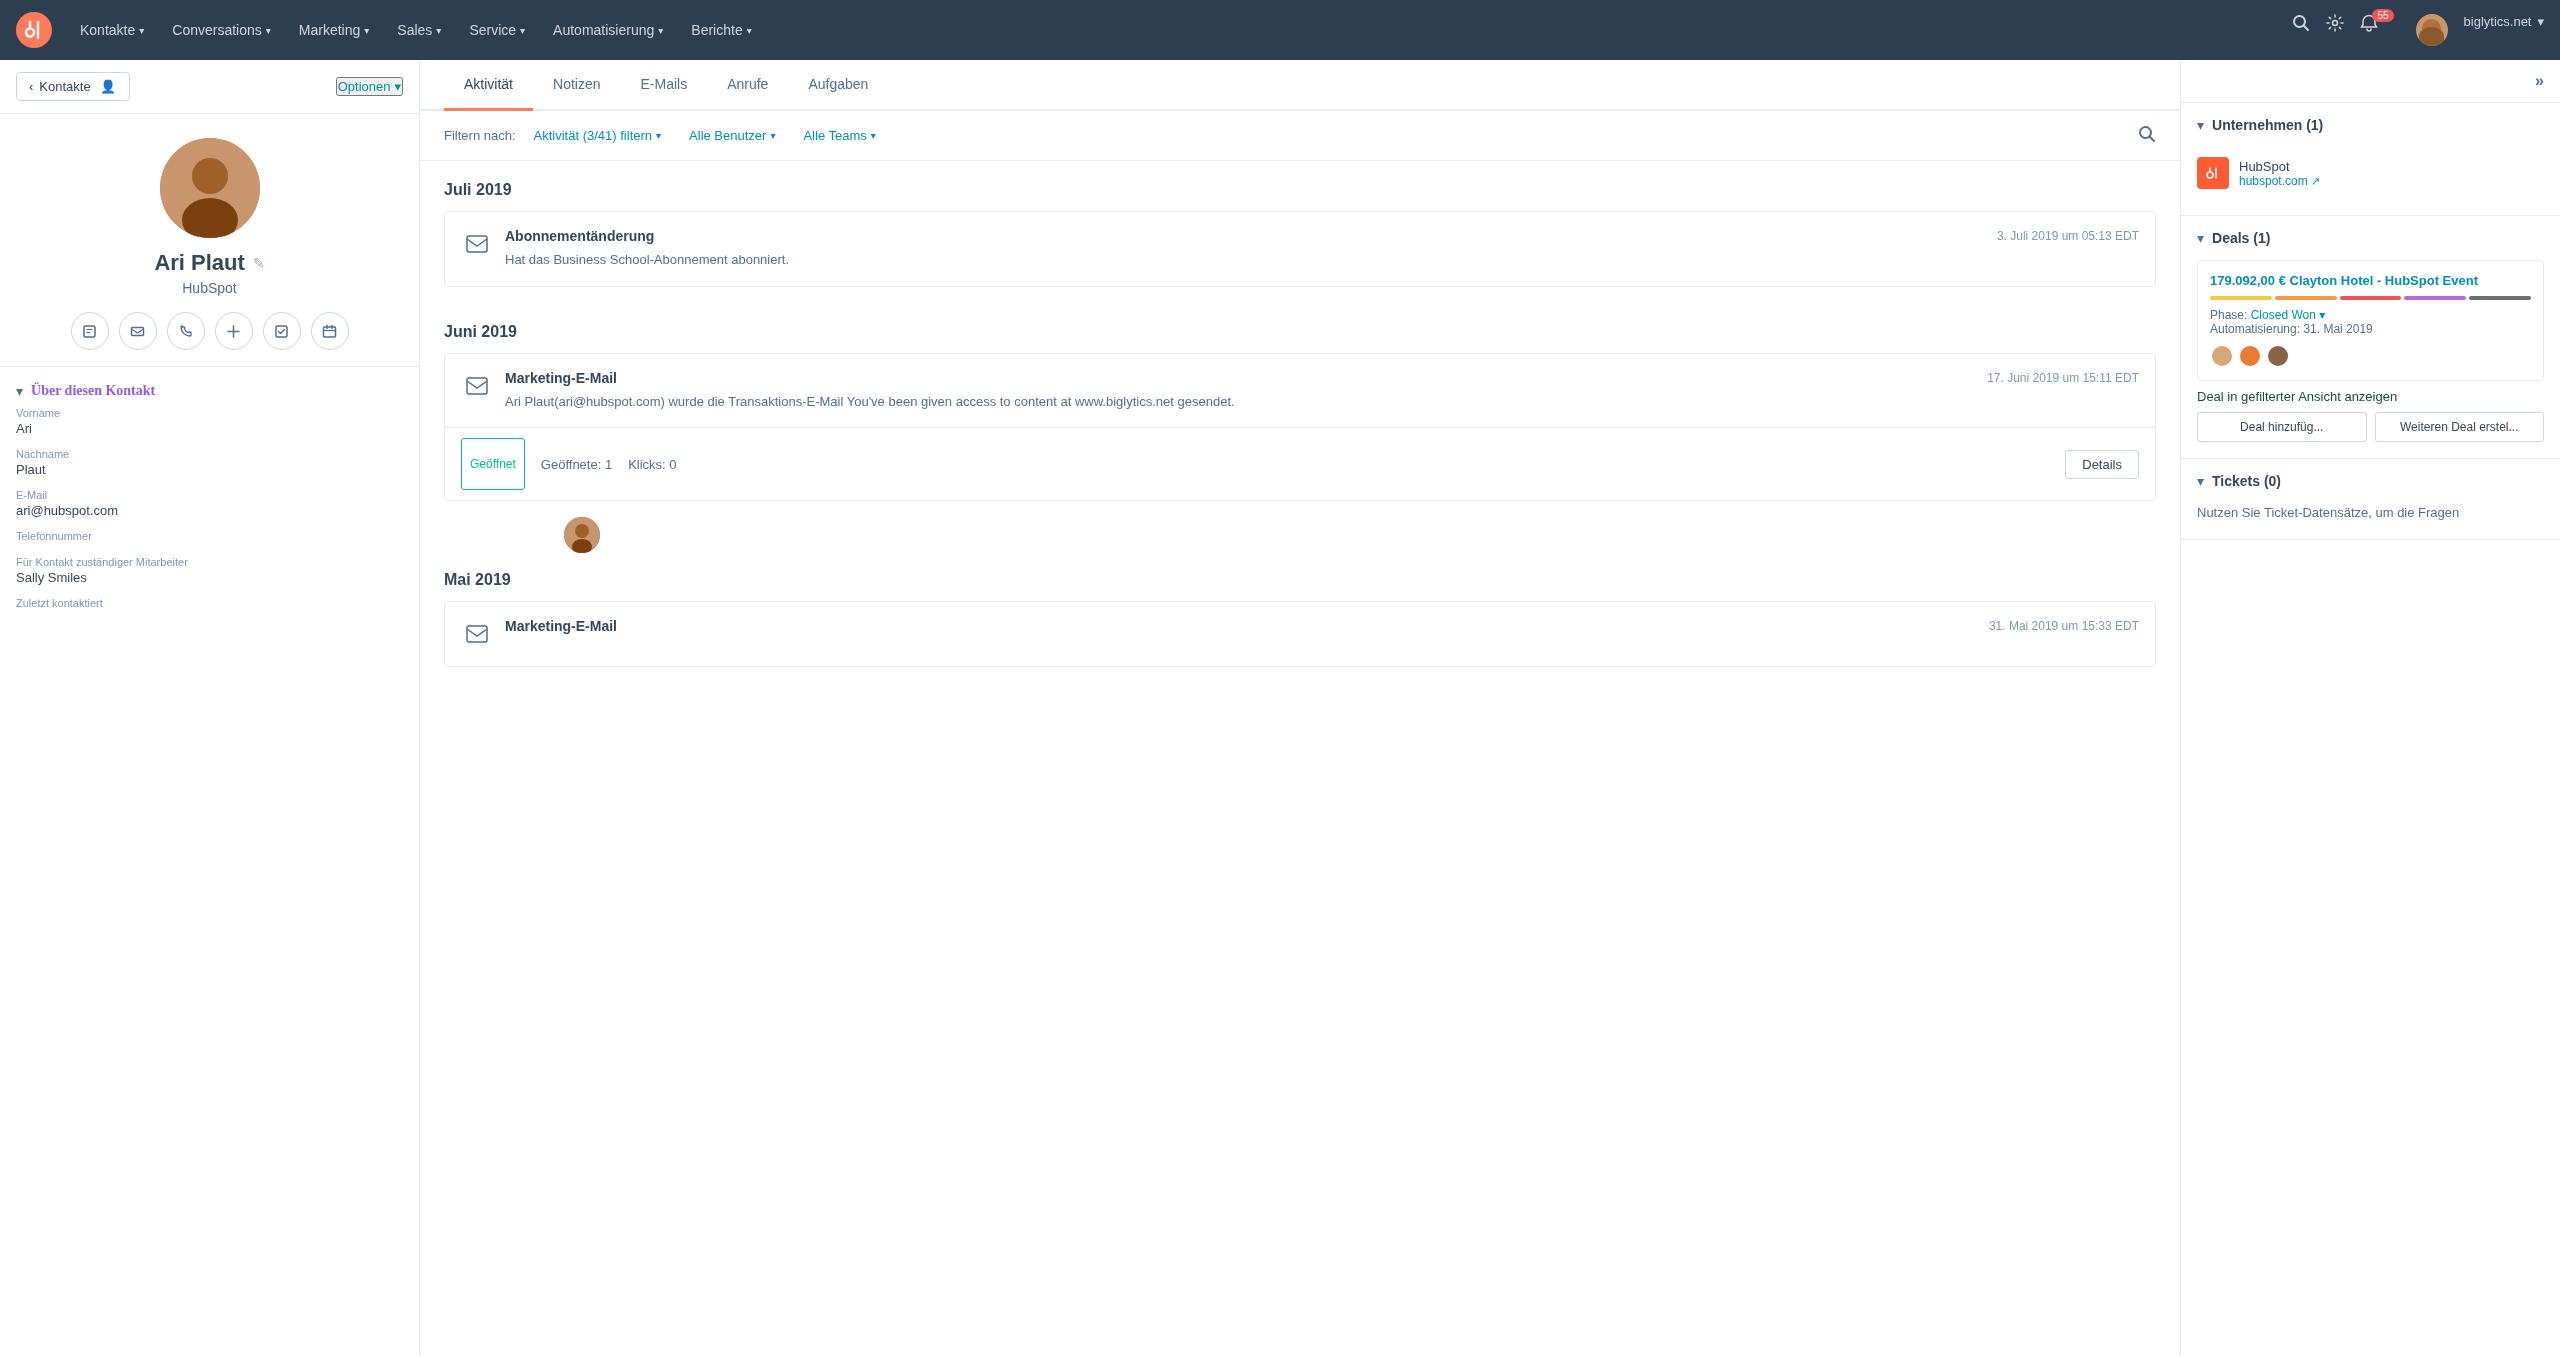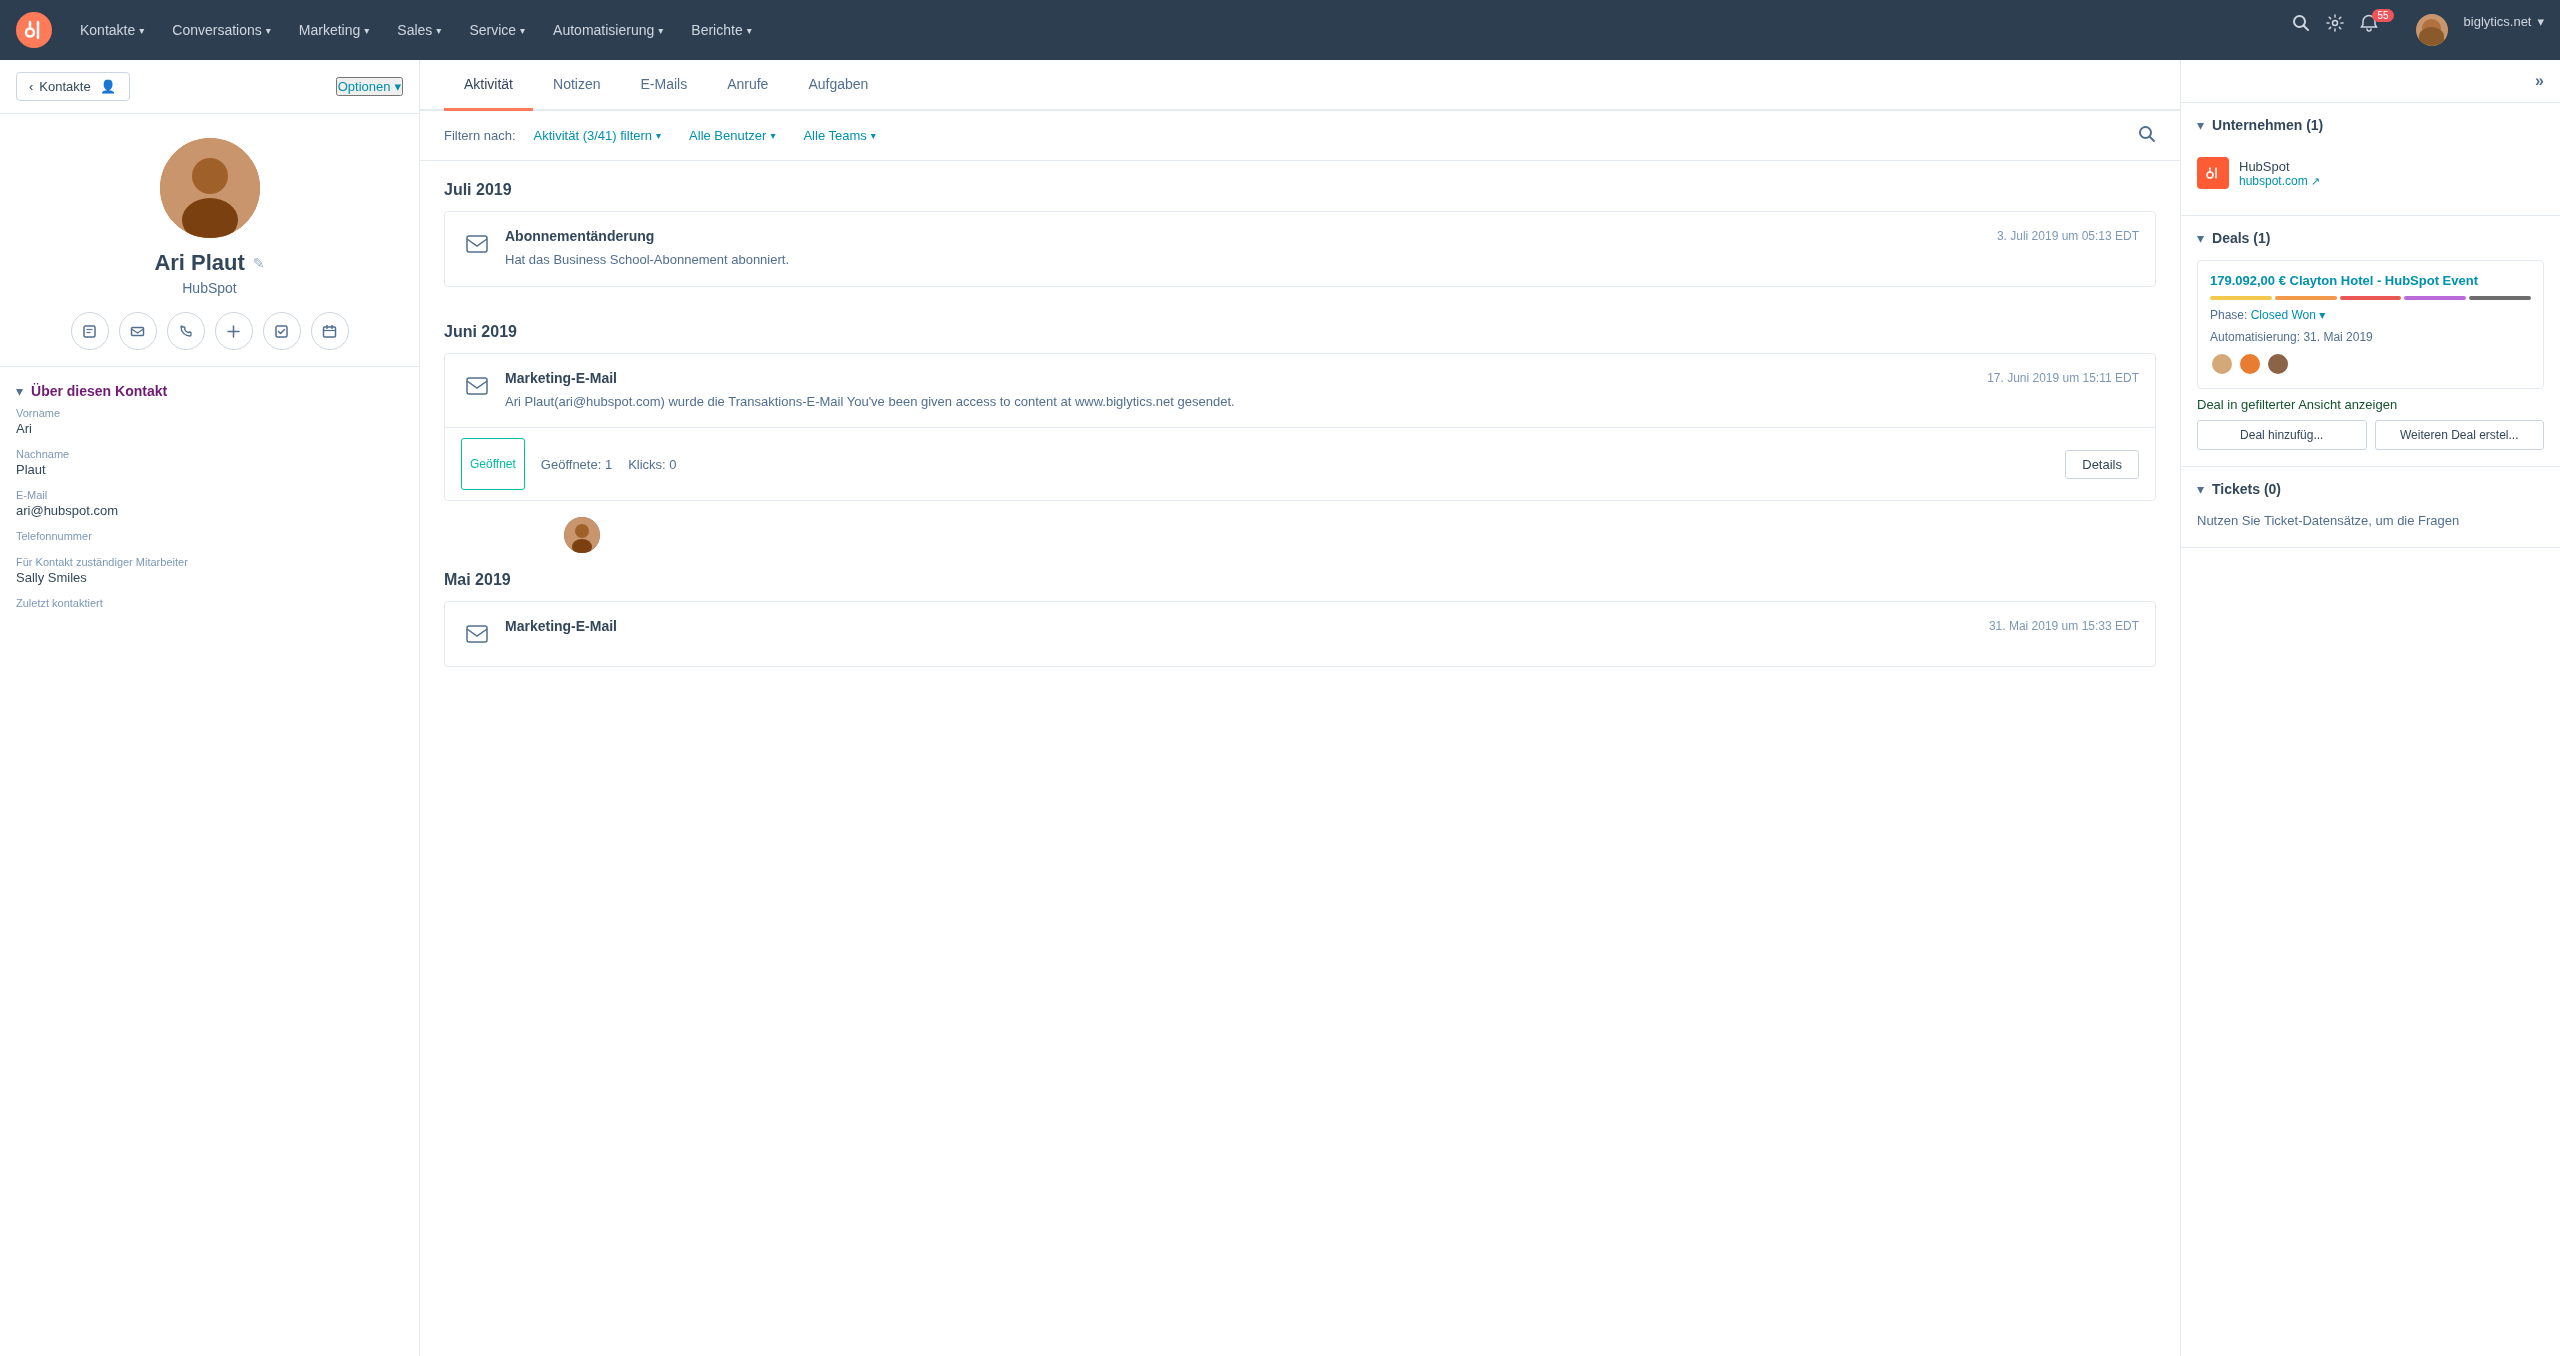--- a/index.html
+++ b/index.html
@@ -192,21 +192,22 @@
     .section-header {
       display: flex;
       align-items: center;
       gap: 8px;
       padding: 16px 16px 8px;
       cursor: pointer;
     }
     .section-header-title {
       font-size: 14px;
       font-weight: 600;
-      color: #701a75;
+      color: #8b5cf6;
+      font-family: Liberation Serif, serif;
     }
     .section-content {
       padding: 0 16px 16px;
     }
     .field-row {
       margin-bottom: 12px;
     }
     .field-label {
       font-size: 11px;
       color: #7c98b6;
@@ -470,21 +471,21 @@
       margin: 8px 0;
     }
     .progress-seg {
       height: 4px;
       flex: 1;
       border-radius: 2px;
     }
     .deal-phase-row {
       font-size: 12px;
       color: #516f90;
-      margin-bottom: 8px;
+      margin-bottom: 0;
     }
     .deal-phase-val {
       color: #0091ae;
       font-weight: 500;
     }
     .deal-close-row {
       font-size: 12px;
       color: #516f90;
     }
     .deal-avatars {

